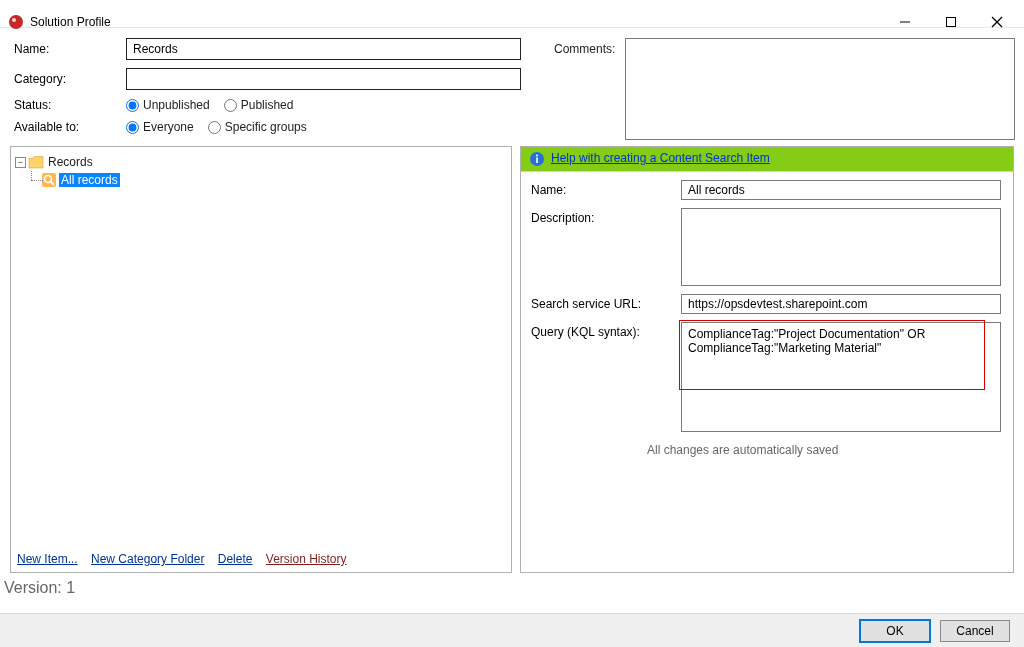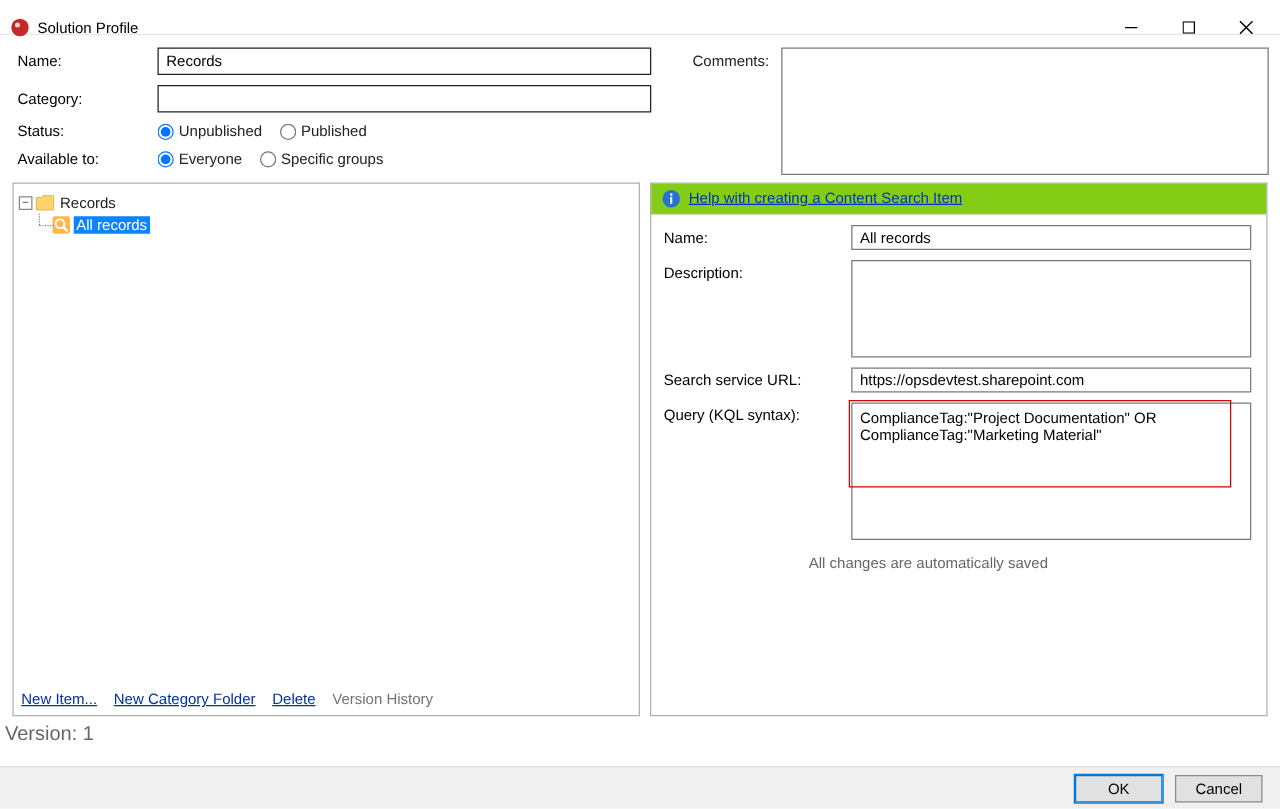--- a/index.html
+++ b/index.html
@@ -94,21 +94,21 @@
   }
   .folder-icon { width:16px; height:14px; display:inline-block; }
   .search-icon { width:16px; height:16px; display:inline-block; }
   .tree-label { padding:0 2px; }
   .tree-label.selected { background:#0a84ff; color:#fff; }
   .tree-links {
     padding: 6px 6px;
     font-size:12px;
   }
   .tree-links a { color: #003399; text-decoration: underline; cursor:pointer; margin-right:10px; }
-  .tree-links span.disabled { color:#737373; margin-right:10px;}
+  .tree-links span.disabled { color:#7f1d1d; text-decoration: underline; margin-right:10px;}
 
   .detail-panel {
     flex:1;
     border:1px solid #b0b0b0;
     background:#fff;
     display:flex;
     flex-direction:column;
     min-height:0;
   }
   .help-bar {

